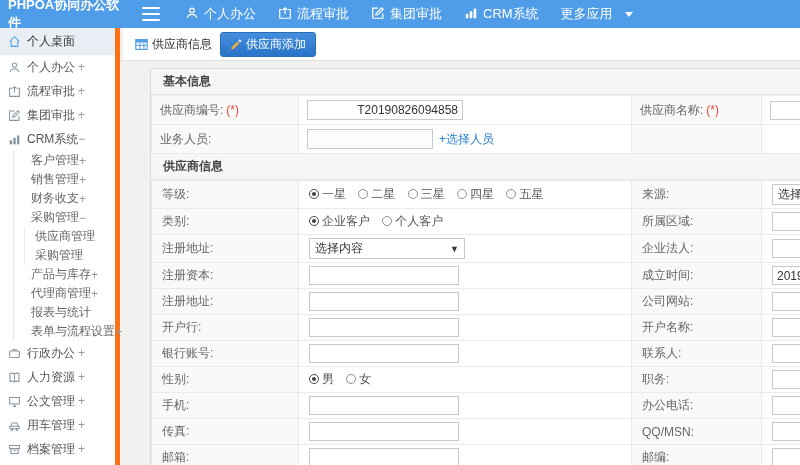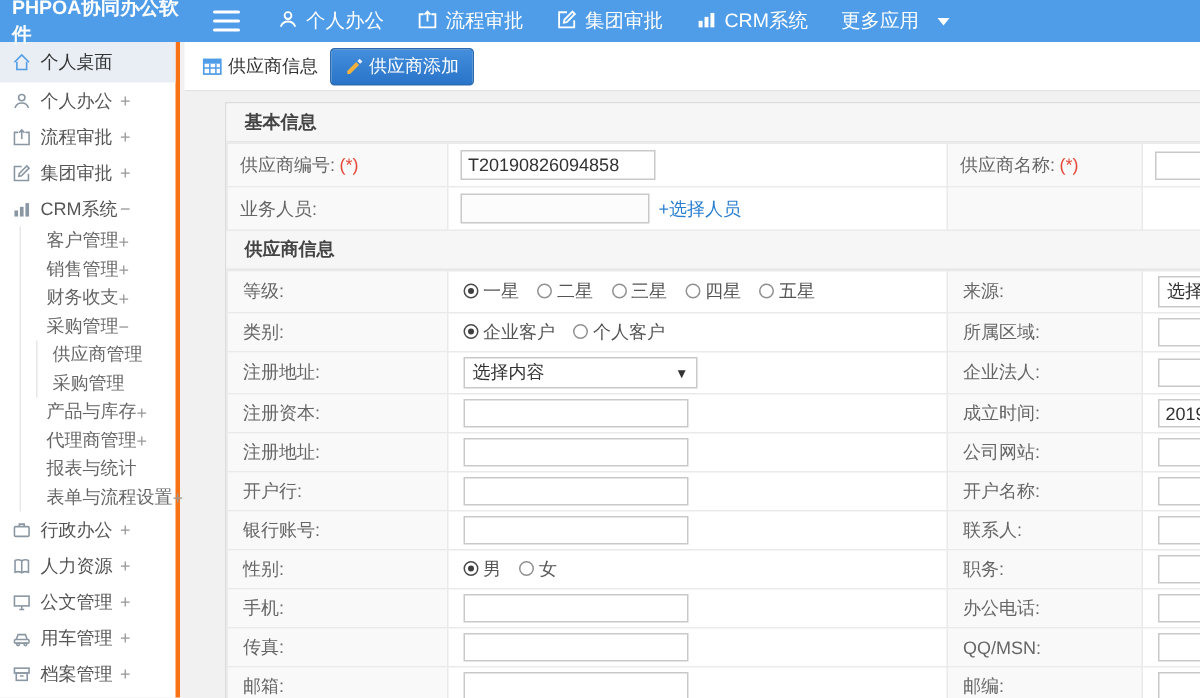--- a/index.html
+++ b/index.html
@@ -15,21 +15,21 @@
   .hamburger i { display:block; height:2px; background:#fff; border-radius:1px; }
   .nav { display:flex; align-items:center; height:100%; }
   .nav-item { display:flex; align-items:center; gap:5px; padding:0 11px; height:100%;
     font-size:13px; cursor:pointer; white-space:nowrap; }
   .nav-item svg { width:14px; height:14px; }
   .caret { width:0; height:0; border-left:4px solid transparent; border-right:4px solid transparent;
     border-top:5px solid #fff; margin-left:7px; }
 
   
   .sidebar { position:absolute; top:28px; left:0; width:120px; height:437px;
-    background:#fff; border-right:3px solid #f97316; font-size:12px; color:#555; }
+    background:#fff; border-right:5px solid #f97316; font-size:12px; color:#555; }
   .s-item { display:flex; align-items:center; height:24px; padding:0 30px 0 8px;
     cursor:pointer; white-space:nowrap; position:relative; }
   .s-item svg { width:13px; height:13px; margin-right:6px; color:#8a97a3; flex:none; }
   .s-item .exp { margin-left:auto; color:#999; font-size:12px; }
   .s-item.active { background:#e9eef4; height:27px; color:#333; }
   .s-item.active svg { color:#4f9ce8; }
   .submenu { margin-left:13px; border-left:1px solid #e8e8e8; }
   .s-sub { display:flex; align-items:center; height:19px; padding:0 38px 0 17px;
     font-size:12px; color:#666; cursor:pointer; white-space:nowrap; }
   .s-sub .exp { margin-left:auto; color:#999; }
@@ -56,21 +56,21 @@
   table.ftable { width:100%; border-collapse:collapse; table-layout:fixed;
     font-size:12px; color:#666; }
   table.ftable td { border:1px solid #eaeaea; padding:3px 10px; vertical-align:middle;
     white-space:nowrap; overflow:hidden; }
   table.basic td { padding:4px 8px; }
   td.lc { background:#f9f9f9; }
   td.fc { background:#fff; }
   .req { color:#e34b3c; font-style:normal; margin-left:3px; }
   .inp { width:150px; height:19px; border:1px solid #c9c9c9; font-size:12px;
     padding:0 4px; background:#fff; font-family:inherit; color:#333; }
-  .inp.no { width:130px; height:20px; }
+  .inp.no { width:156px; height:20px;text-align:right; }
   .inp.staff { width:126px; height:20px; background:#fcfcfc; }
   .lnk { color:#2a7fd0; text-decoration:none; font-size:12px; margin-left:6px; cursor:pointer; }
   .sel-box { display:inline-flex; justify-content:space-between; align-items:center;
     width:156px; height:21px; border:1px solid #c9c9c9; background:#fff; color:#333;
     padding:0 5px; cursor:pointer; }
   .sel-box .sv { font-size:12px; }
   .sel-box .sc { font-size:9px; color:#333; }
   .opt { margin-right:9px; white-space:nowrap; }
   .rb { display:inline-block; width:10px; height:10px; border:1px solid #919191;
     border-radius:50%; background:#fff; vertical-align:-1px; margin-right:3px;

